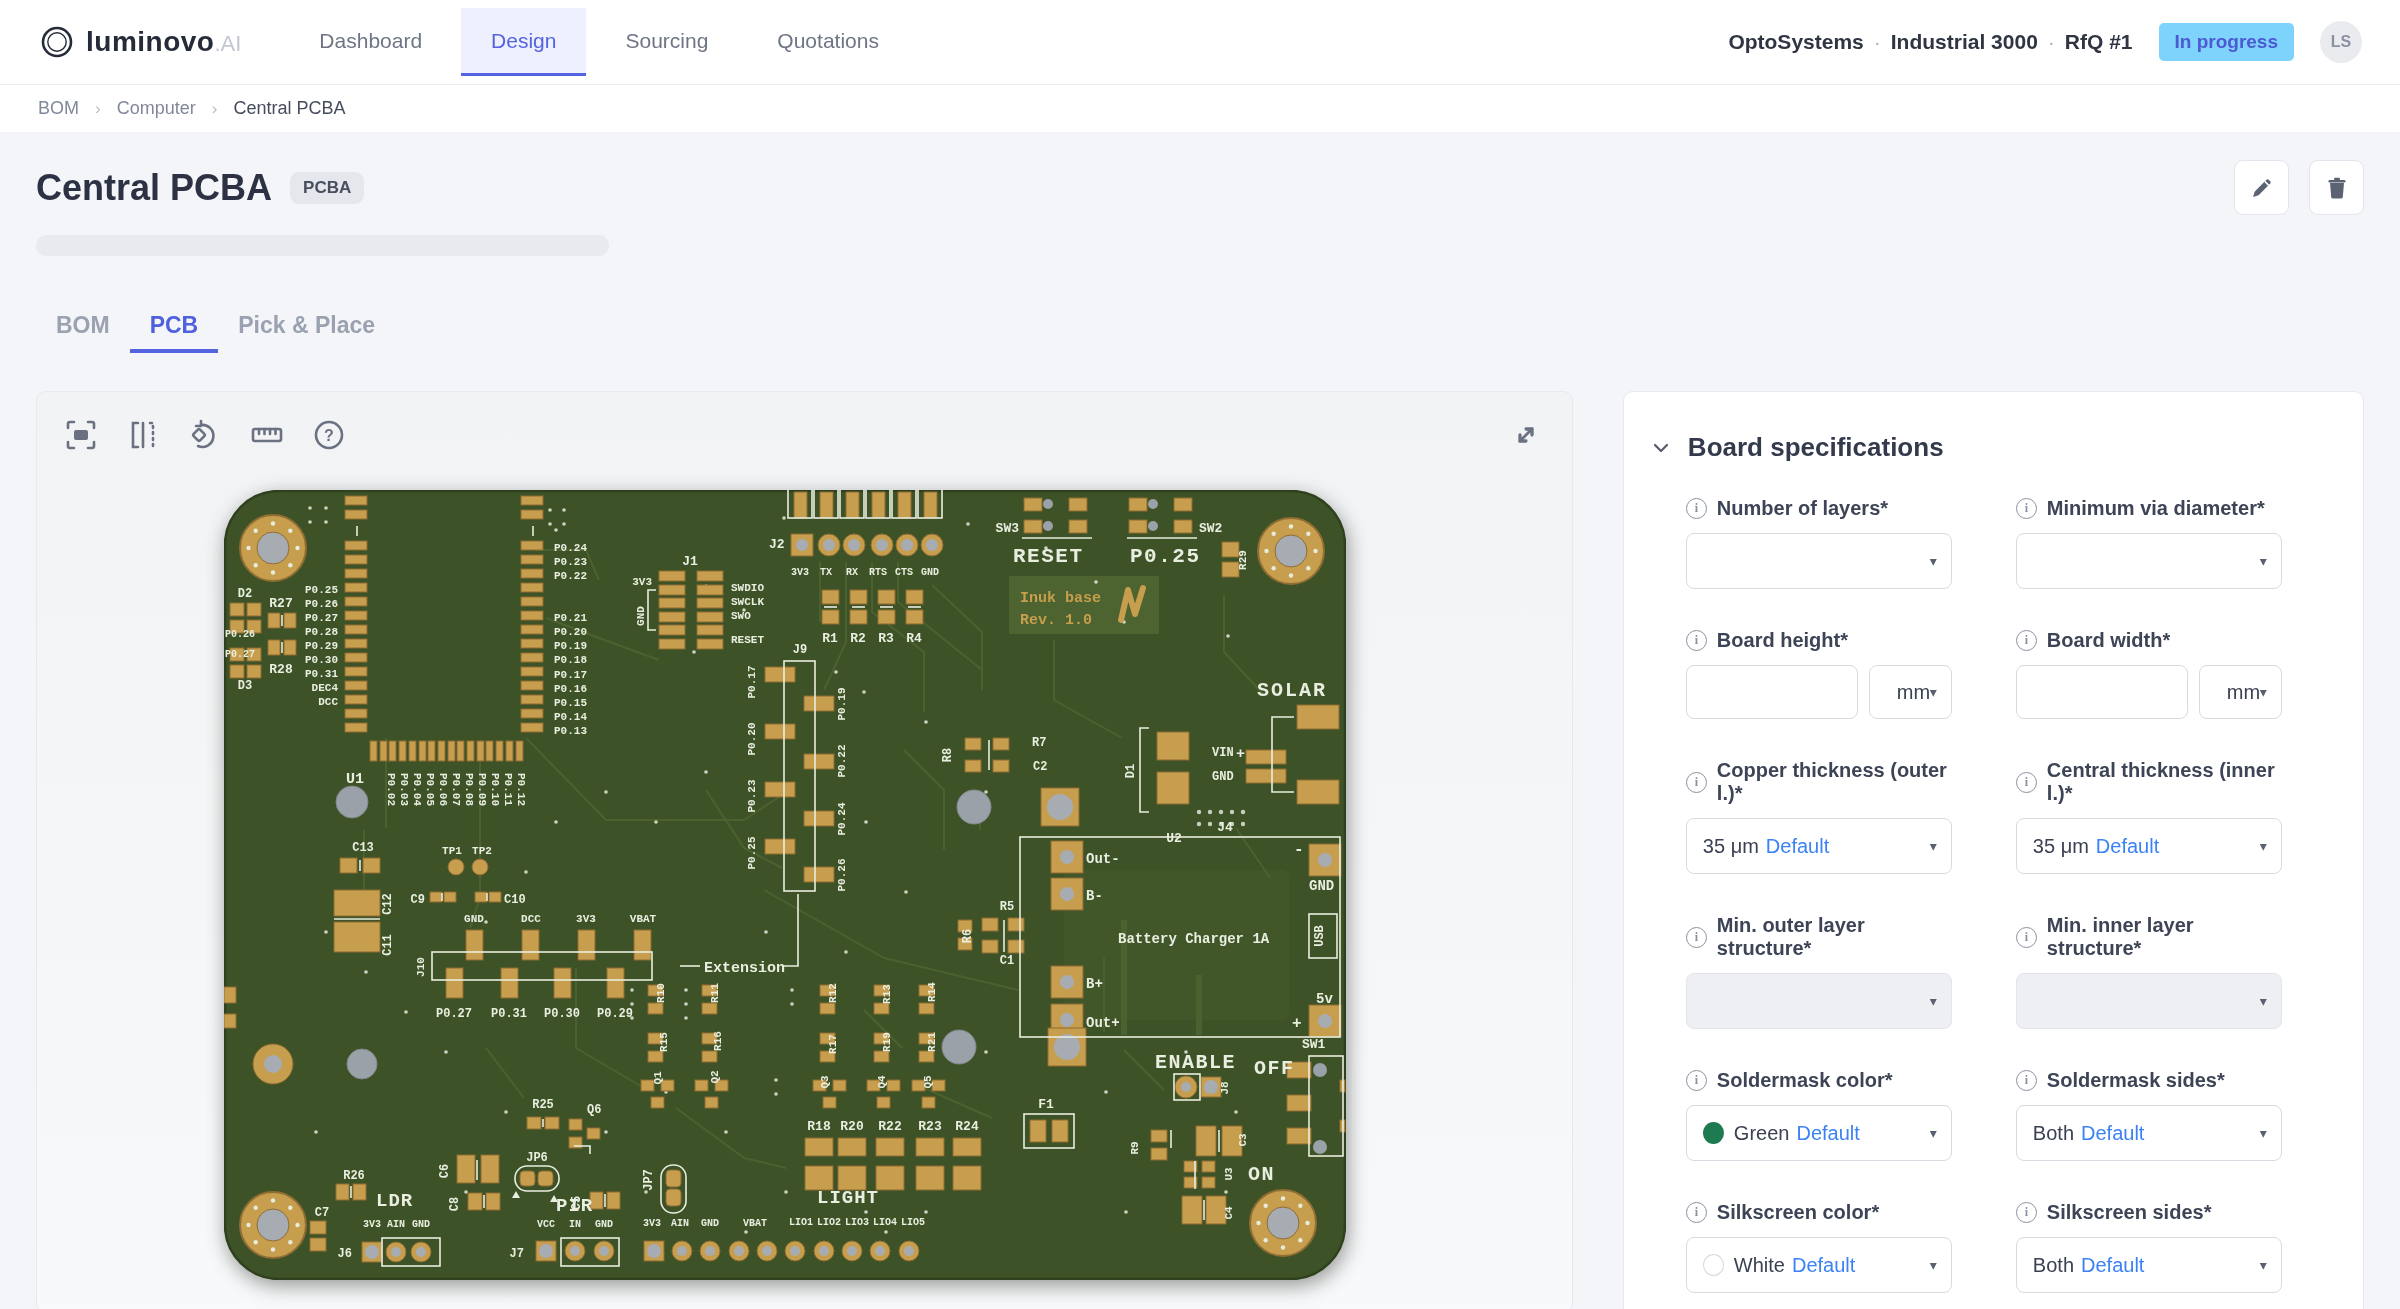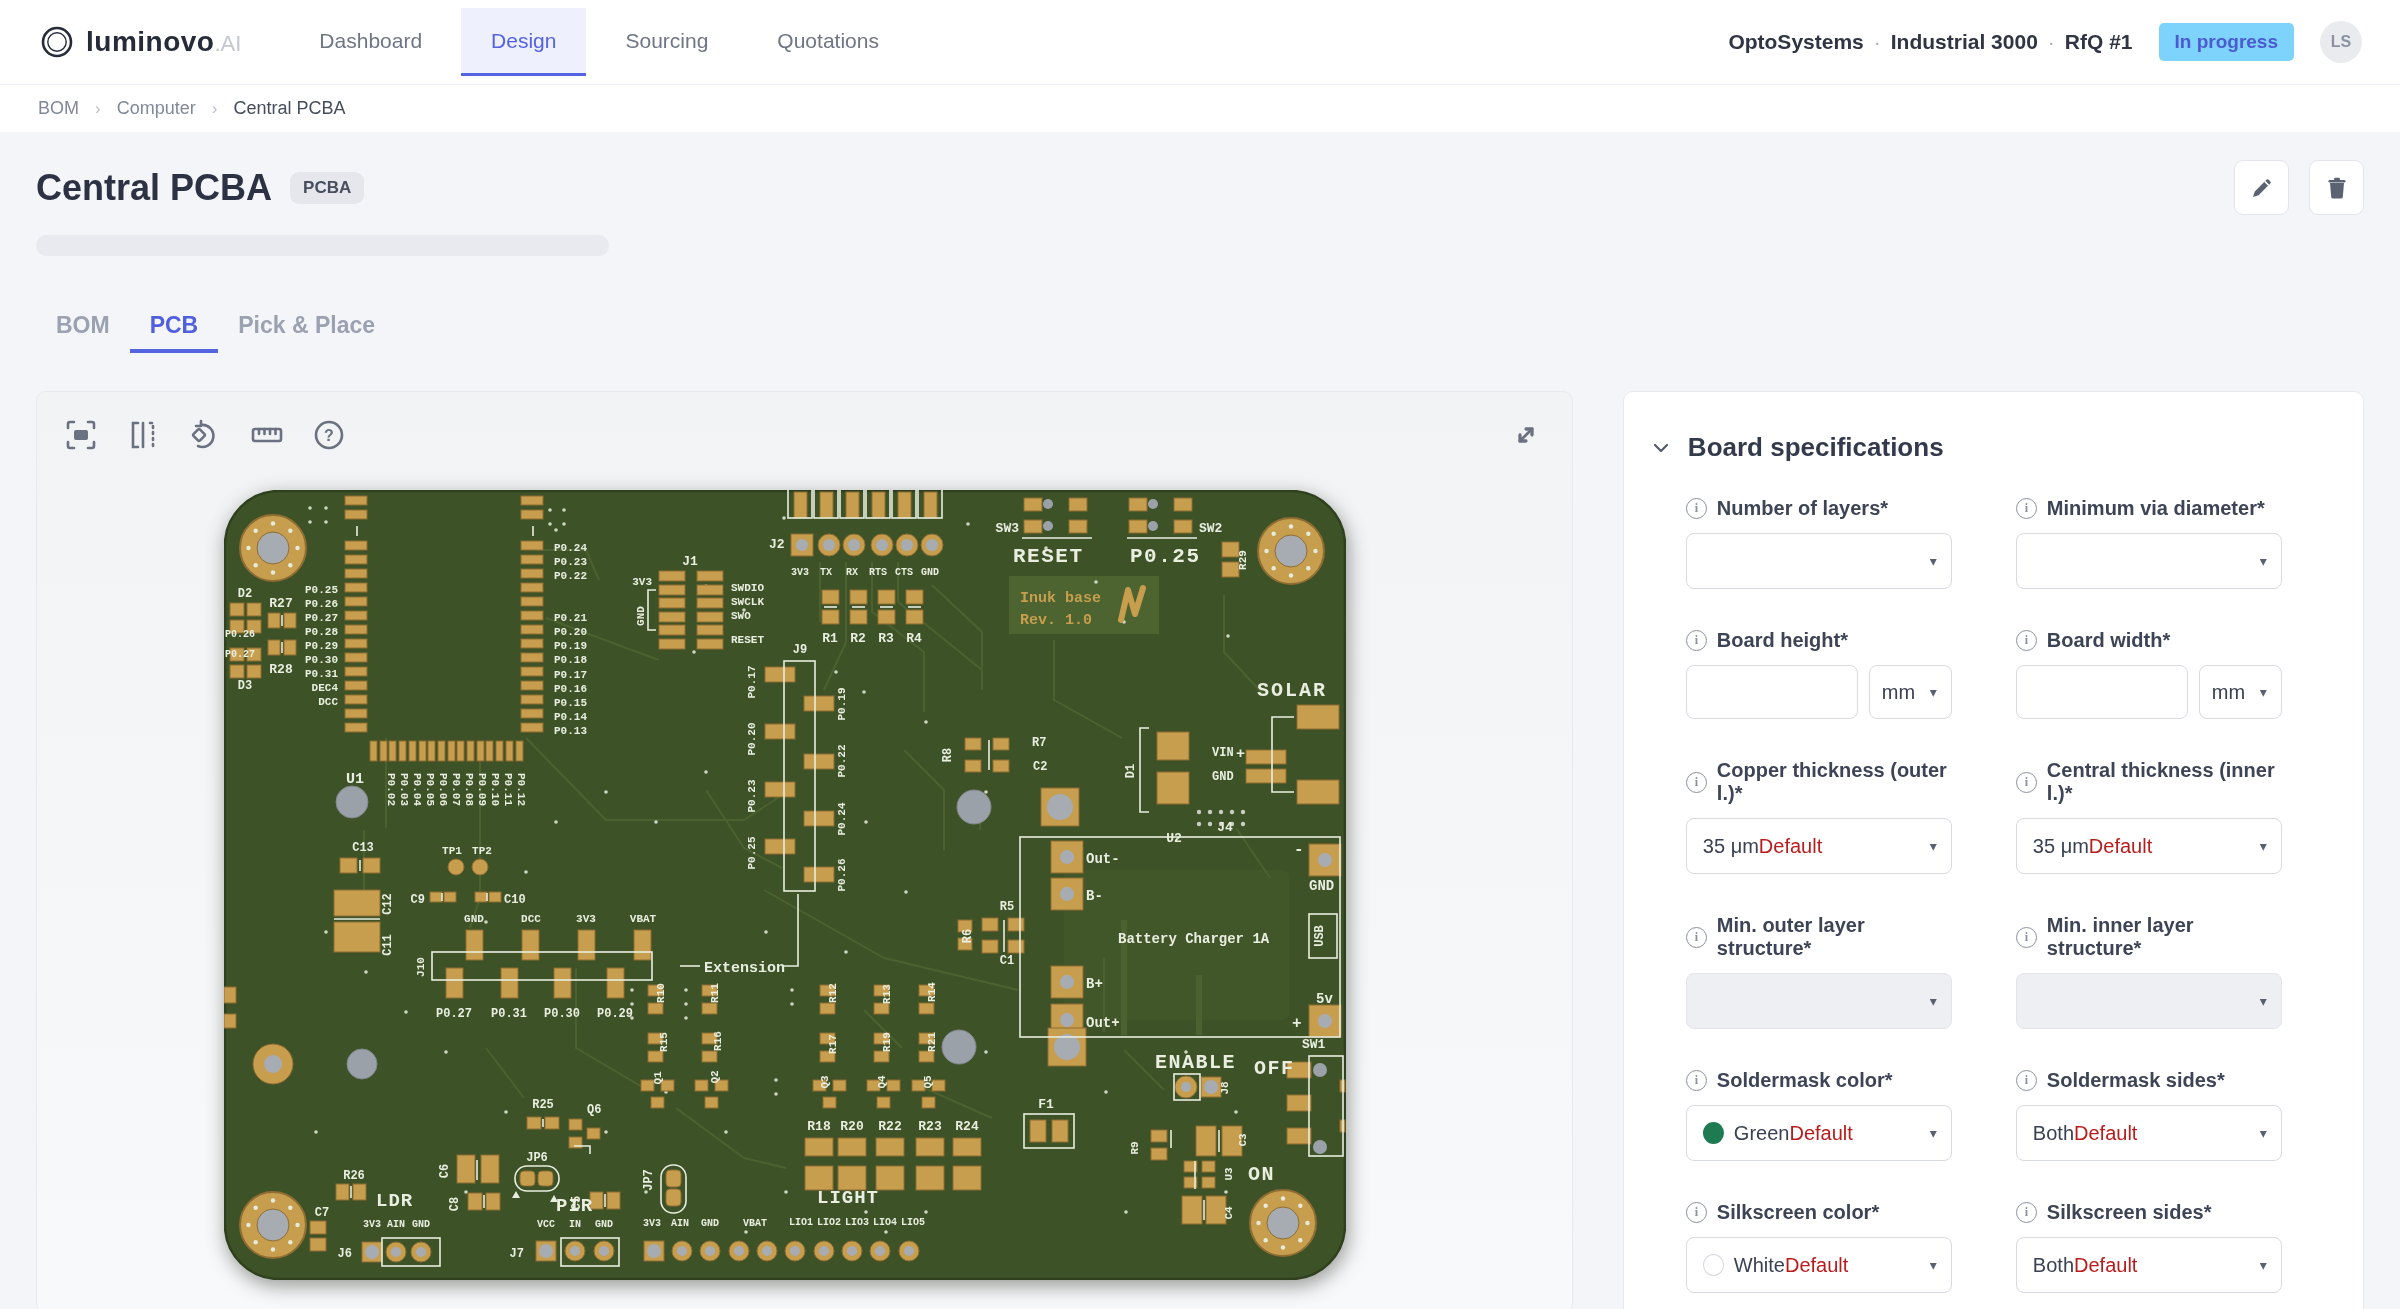--- a/index.html
+++ b/index.html
@@ -45,26 +45,26 @@
   
   .specs-panel{width:742px;min-height:1050px;background:#fff;border:1px solid #e7e9ef;border-radius:10px;padding:40px 62px 0 62px;box-sizing:border-box;}
   .specs-header{display:flex;align-items:center;gap:16px;margin:0 0 34px -36px;}
   .specs-header h2{margin:0;font-size:26px;font-weight:700;color:#333a4c;}
   .specs-grid{display:grid;grid-template-columns:266px 266px;column-gap:64px;row-gap:40px;}
   .f-label{display:flex;align-items:center;gap:10px;font-size:20px;font-weight:600;color:#3d4456;margin-bottom:13px;}
   .info-i{width:19px;height:19px;border:1.5px solid #8a90a0;border-radius:50%;color:#8a90a0;font-size:12px;font-weight:700;display:flex;align-items:center;justify-content:center;flex:0 0 auto;font-family:"Liberation Serif",serif;}
   .f-select{position:relative;height:54px;border:1px solid #d8dae2;border-radius:8px;background:#fff;display:flex;align-items:center;padding:0 38px 0 16px;font-size:20px;color:#3a4152;cursor:pointer;}
   .f-select.disabled{background:#edeff3;border-color:#e3e5eb;}
   .f-select .caret{position:absolute;right:14px;font-size:14px;color:#596070;}
-  .f-select .dflt{color:#b91c1c;}
+  .f-select .dflt{color:#3b82f6;margin-left:7px;}
   .swatch{width:21px;height:22px;border-radius:50%;margin-right:10px;flex:0 0 auto;}
   .swatch.bordered{border:1px solid #d6d9e0;box-sizing:border-box;}
   .unit-row{display:flex;gap:11px;}
   .f-input{width:172px;height:54px;border:1px solid #d8dae2;border-radius:8px;box-sizing:border-box;padding:0 14px;font-size:20px;font-family:"Liberation Sans",sans-serif;}
-  .f-select.small{width:83px;box-sizing:border-box;padding:0 28px 0 12px;}
+  .f-select.small{width:83px;box-sizing:border-box;padding:0 28px 0 27px;}
 </style>
 </head>
 <body>
 
 <div>
 
   <header class="topbar">
     <div class="logo">
       <svg width="38" height="38" viewBox="0 0 38 38">
         <circle cx="19" cy="19" r="14" fill="none" stroke="#262b3a" stroke-width="2.6"></circle>

